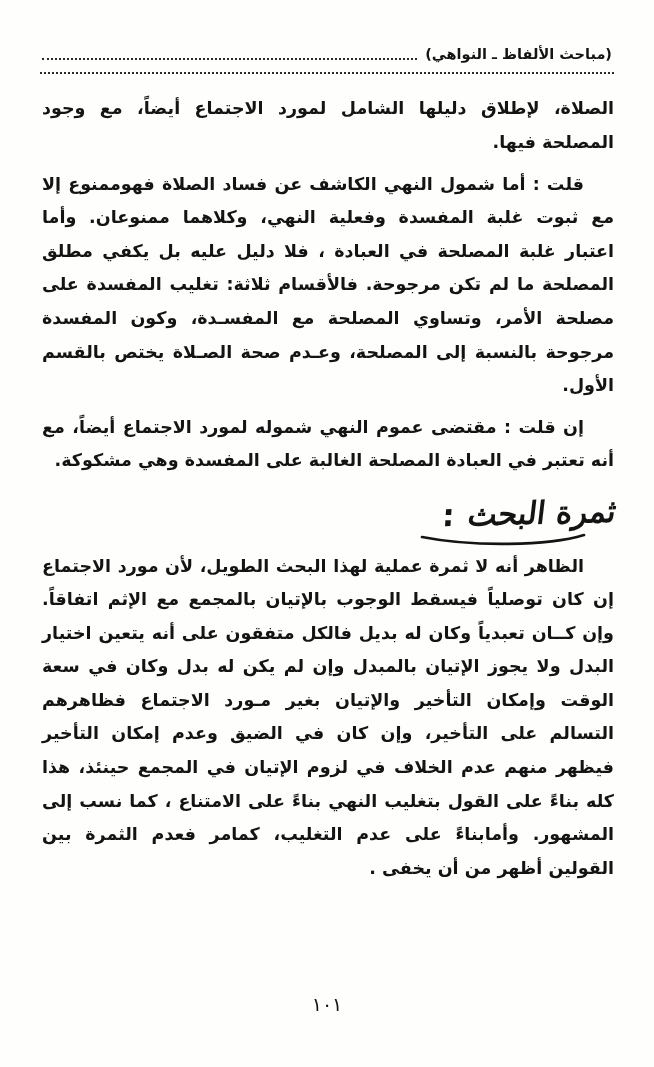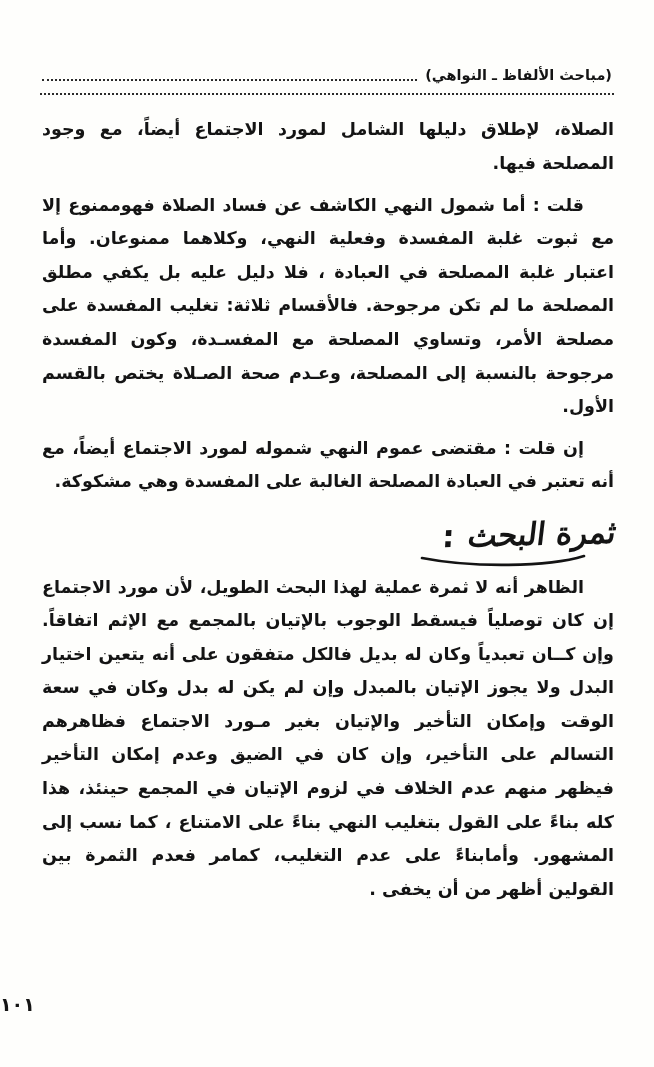--- a/index.html
+++ b/index.html
@@ -22,21 +22,20 @@
   }
 
   
   .page-header {
     display: flex;
     flex-direction: row;
     align-items: flex-end;
     font-weight: bold;
     font-size: 14.5px;
     line-height: 1.2;
-    margin-top: 21px;
   }
   .header-title {
     white-space: nowrap;
     padding-right: 2px;
   }
   .dots-leader {
     flex: 1;
     border-bottom: 2px dotted #2a2a2a;
     margin: 0 8px 3px 2px;
     height: 0;
@@ -82,23 +81,23 @@
     margin-top: -4px;
     margin-right: 26px;
   }
 
   
   .page-number {
     position: absolute;
     left: 0;
     right: 0;
     bottom: 52px;
-    text-align: left;
+    text-align: center;
     font-size: 19px;
-    font-weight: bold;
+    font-weight: normal;
     letter-spacing: 2px;
   }
 </style>
 </head>
 <body>
 
 <div class="page">
 
   <header class="page-header">
     <span class="header-title">(مباحث الألفاظ ـ النواهي)</span>

